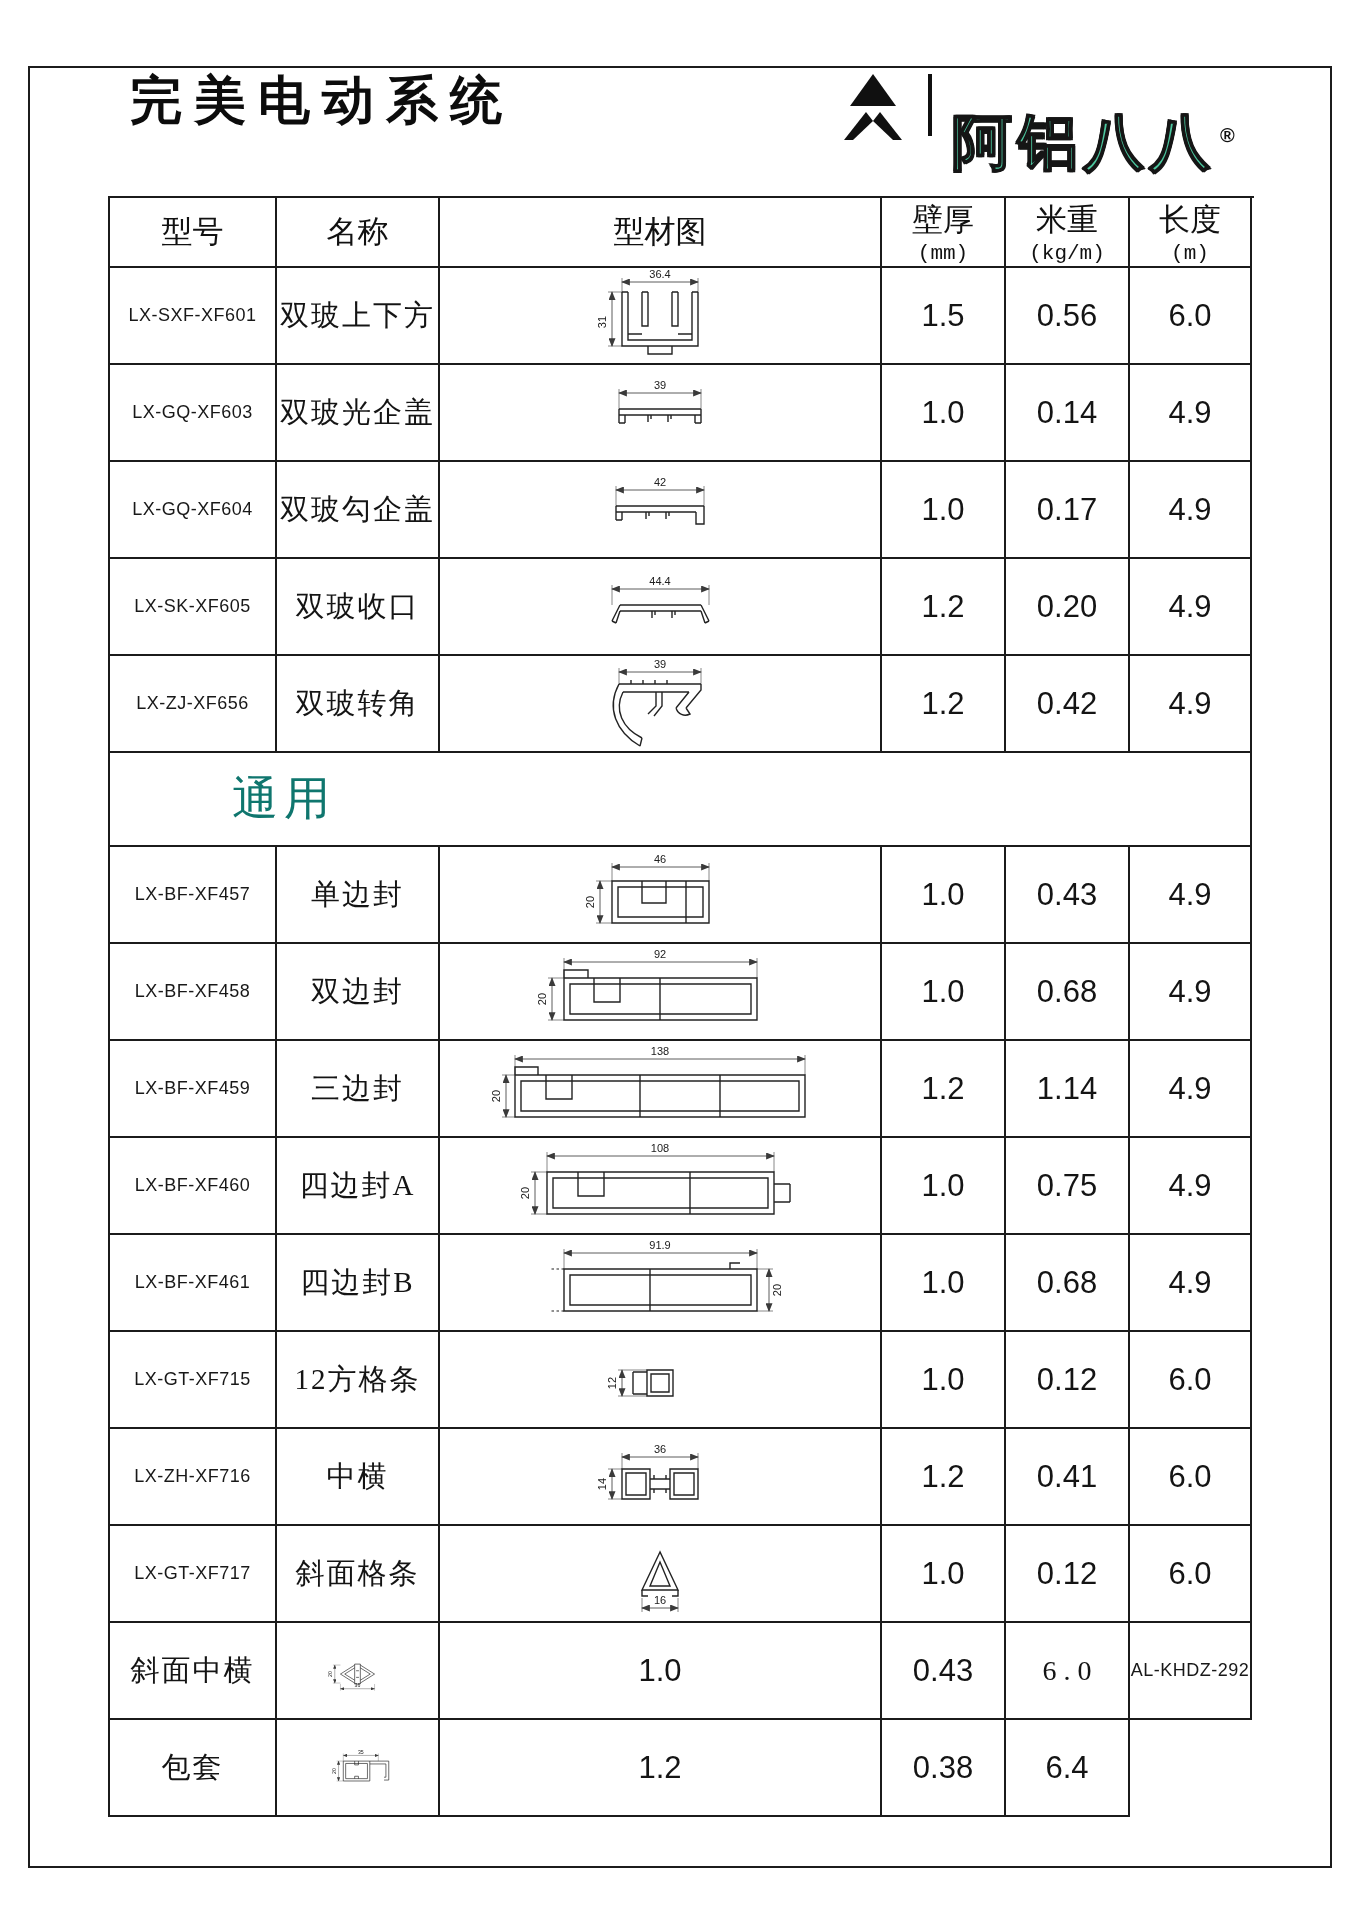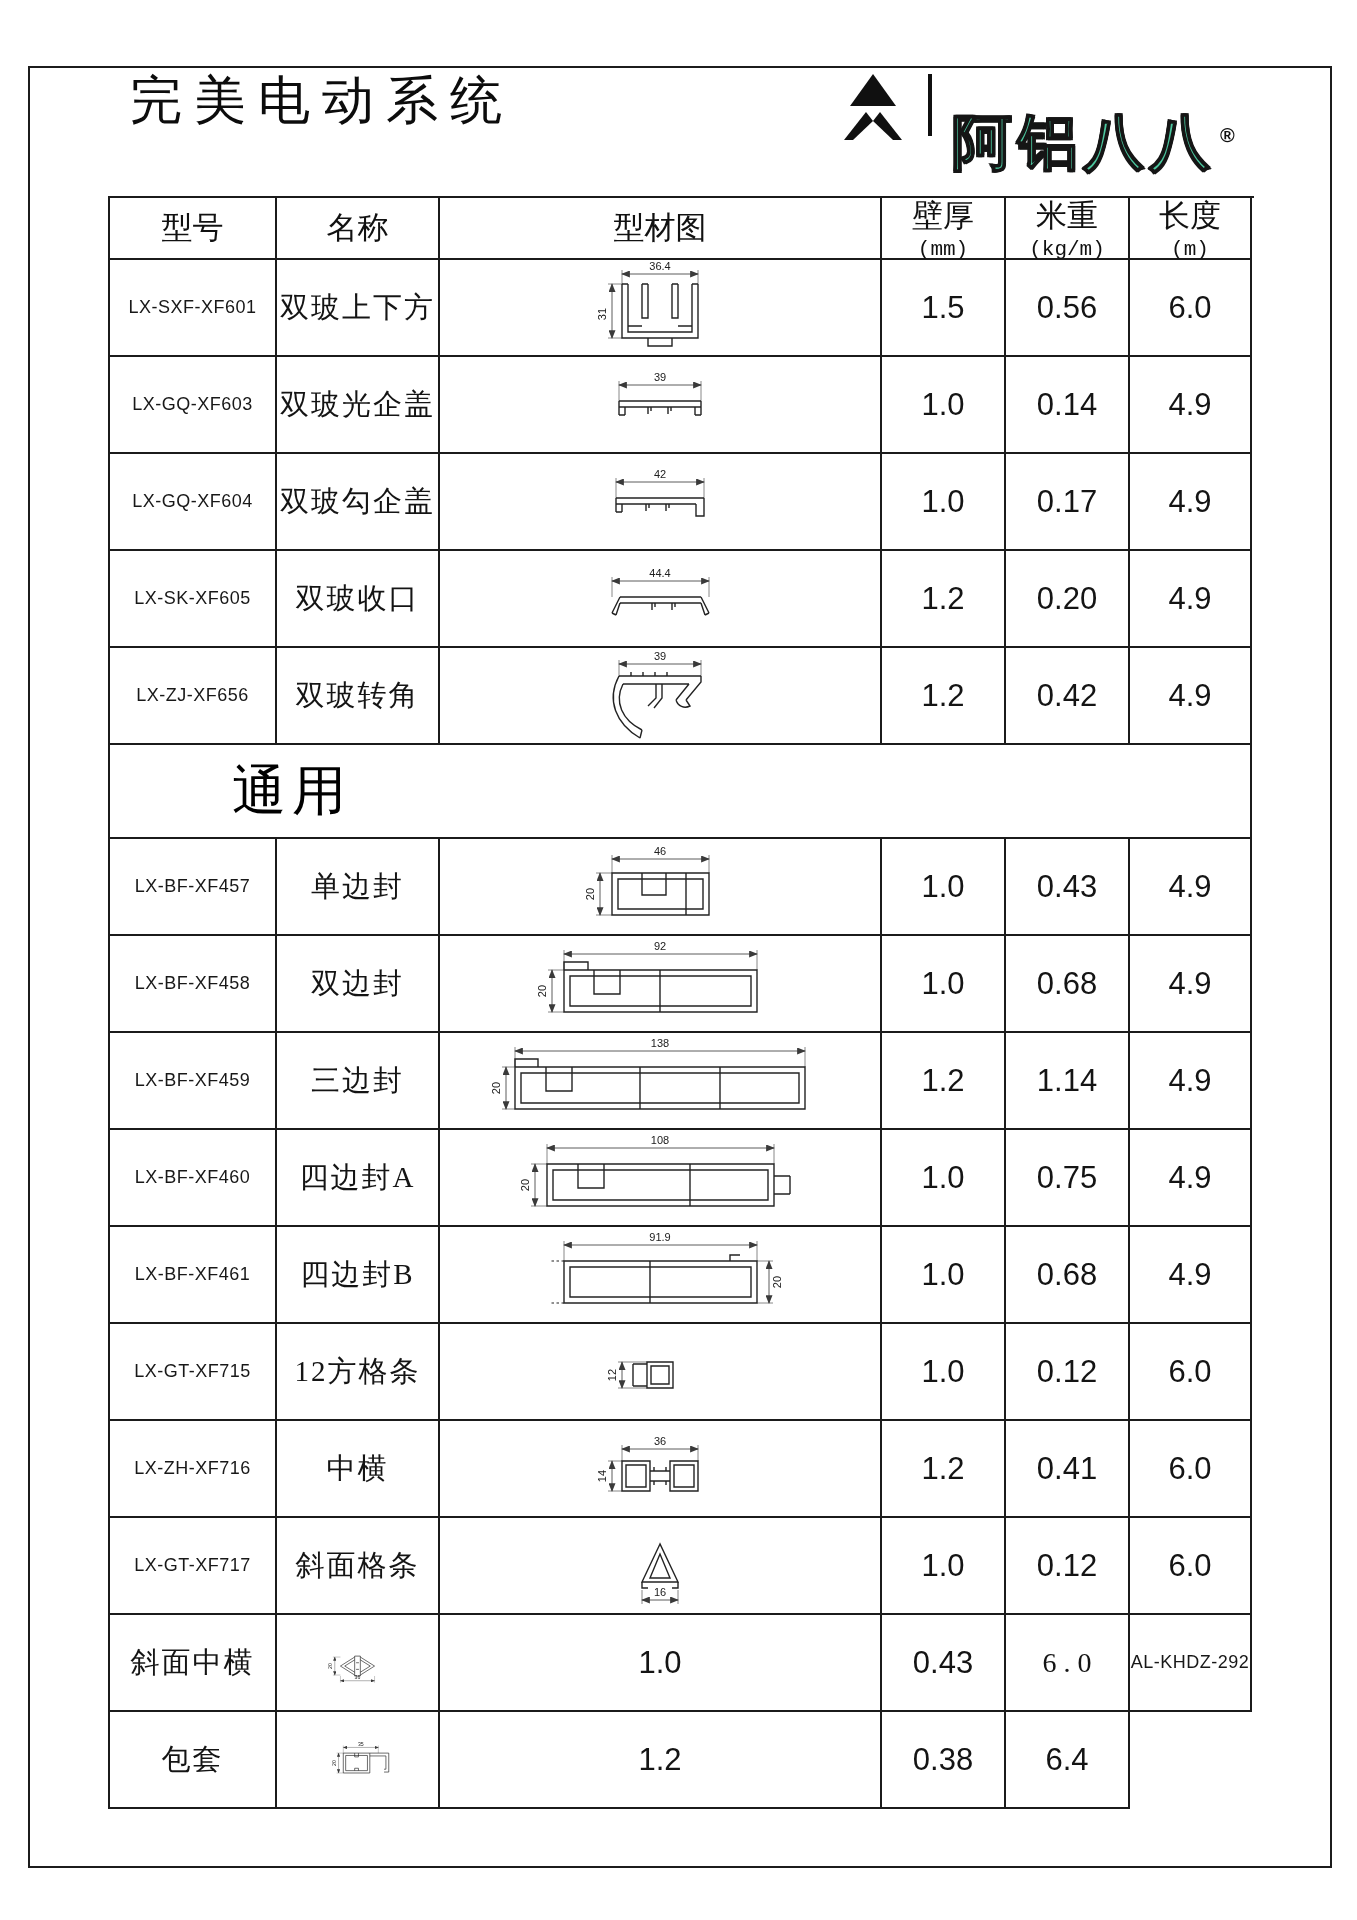--- a/index.html
+++ b/index.html
@@ -6,21 +6,21 @@
   body{
     width:1357px;height:1920px;position:relative;background:#ffffff;
     font-family:"Liberation Sans",sans-serif;color:#1a1a1a;overflow:hidden;
   }
   .frame{
     position:absolute;left:28px;top:66px;width:1300px;height:1798px;
     border:2px solid #1c1c1c;background:#fff;
   }
   .title{
     position:absolute;left:130px;top:66px;
-    font-family:"Liberation Sans",sans-serif;font-weight:normal;
+    font-family:"Liberation Sans",sans-serif;font-weight:bold;
     font-size:52px;letter-spacing:12px;color:#0c0c0c;
   }
   .logo{position:absolute;left:836px;top:72px;display:flex;align-items:flex-start;}
   .logo-divider{width:4px;height:62px;background:#101010;margin-left:18px;margin-top:2px;}
   .logo-text{
     margin-left:20px;font-weight:bold;font-size:60px;line-height:64px;
     letter-spacing:6px;color:#4cc79f;
     -webkit-text-stroke:1.5px #151515;
     text-shadow:1px 1px 0 #151515,-1px -1px 0 #151515,1px -1px 0 #151515,-1px 1px 0 #151515;
     margin-top:31px;
@@ -33,35 +33,35 @@
   .ptable{
     position:absolute;left:108px;top:196px;width:1144px;
     border:2px solid #1b1b1b;border-right:none;border-bottom:none;
     display:grid;grid-template-columns:167px 163px 442px 124px 124px 122px;
   }
   .cell{
     border-right:2px solid #1b1b1b;border-bottom:2px solid #1b1b1b;
     display:flex;align-items:center;justify-content:center;
     box-sizing:border-box;background:#fff;
   }
-  .hcell{height:62px;flex-direction:column;font-family:"Liberation Serif",serif;}
+  .hcell{height:70px;flex-direction:column;font-family:"Liberation Serif",serif;}
   .h-main{font-size:31px;color:#111;}
   .h-sub{font-size:21px;color:#111;margin-top:1px;font-family:Liberation Mono, monospace;}
   .rcell{height:97px;}
   .model{font-size:18px;letter-spacing:0.5px;color:#181818;}
   .pname{font-family:"Liberation Serif",serif;font-size:29px;letter-spacing:2px;color:#141414;}
   .val{font-size:31px;color:#141414;}
   .cjkval{font-family:"Liberation Serif",serif;font-size:28px;letter-spacing:7px;padding-left:7px;}
   .section-row{
     grid-column:1 / -1;height:94px;border-right:2px solid #1b1b1b;border-bottom:2px solid #1b1b1b;
     display:flex;align-items:center;box-sizing:border-box;
   }
   .section-label{
-    margin-left:122px;font-family:"Liberation Serif",serif;font-size:54px;
-    letter-spacing:6px;color:#000000;
+    margin-left:122px;font-family:"Liberation Serif",serif;font-size:46px;
+    letter-spacing:6px;color:#0f766e;
   }
   
   svg.diagram{display:block;}
   .pf{stroke:#232323;stroke-width:1.4;fill:none;stroke-linejoin:miter;stroke-linecap:butt;}
   .dim{stroke:#4a4a4a;stroke-width:0.9;fill:none;}
   .ext{stroke:#6a6a6a;stroke-width:0.8;fill:none;}
   .ser{stroke:#232323;stroke-width:1.2;fill:none;stroke-dasharray:2.5,2.5;}
   .dl{font-size:11px;fill:#202020;font-family:"Liberation Sans",sans-serif;text-anchor:middle;}
 </style>
 </head>

